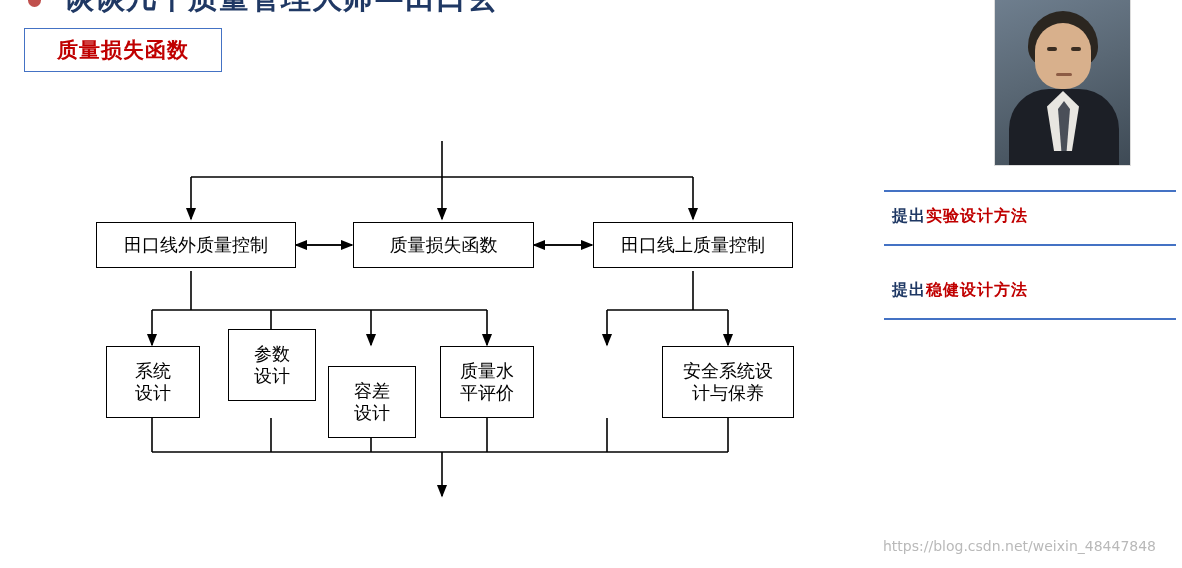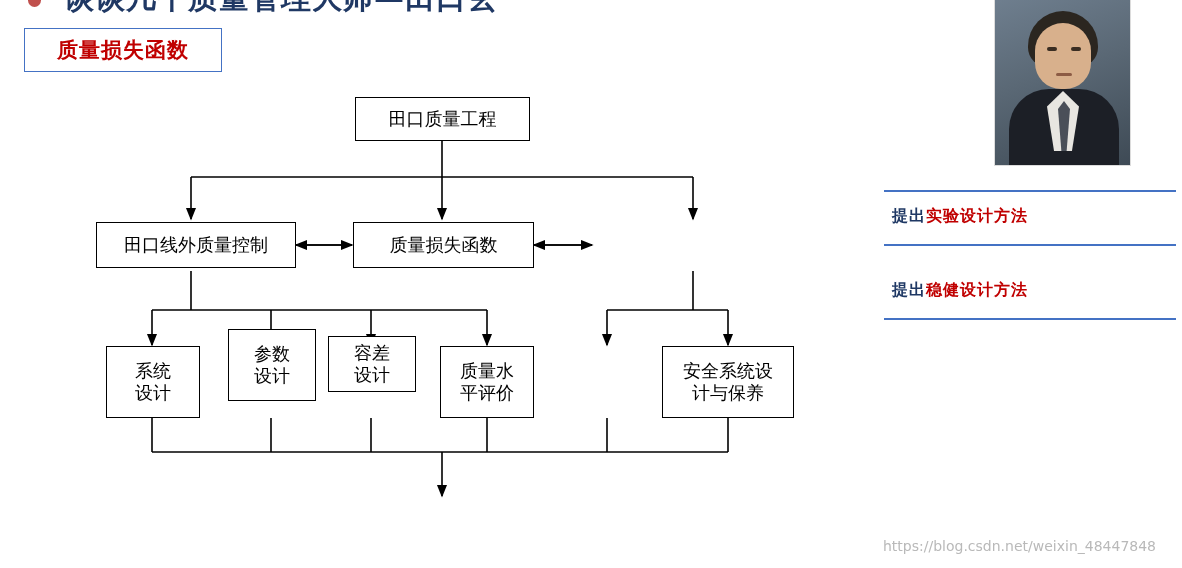--- a/index.html
+++ b/index.html
@@ -209,34 +209,34 @@
       <path d="M271,418 L271,452"></path>
       <path d="M371,418 L371,452"></path>
       <path d="M487,418 L487,452"></path>
       <path d="M607,418 L607,452"></path>
       <path d="M728,418 L728,452"></path>
       <path d="M152,452 L728,452"></path>
       <path d="M442,452 L442,496" marker-end="url(#ah)"></path>
     </g>
   </svg>
 
-  <div class="node" style="left:355px; top:97px; width:175px; height:44px;">田口质量工程</div>
 
   <div class="node" style="left:96px; top:222px; width:200px; height:46px;">田口线外质量控制</div>
 
   <div class="node" style="left:353px; top:222px; width:181px; height:46px;">质量损失函数</div>
 
+  <div class="node" style="left:593px; top:222px; width:200px; height:46px;">田口线上质量控制</div>
 
   <div class="node" style="left:106px; top:346px; width:94px; height:72px;">系统
 设计</div>
 
   <div class="node" style="left:228px; top:329px; width:88px; height:72px;">参数
 设计</div>
 
-  <div class="node" style="left:328px; top:336px; width:88px; height:56px;">容差
+  <div class="node" style="left:328px; top:366px; width:88px; height:72px;">容差
 设计</div>
 
   <div class="node" style="left:440px; top:346px; width:94px; height:72px;">质量水
 平评价</div>
 
 
   <div class="node" style="left:662px; top:346px; width:132px; height:72px;">安全系统设
 计与保养</div>
 
 </div>

